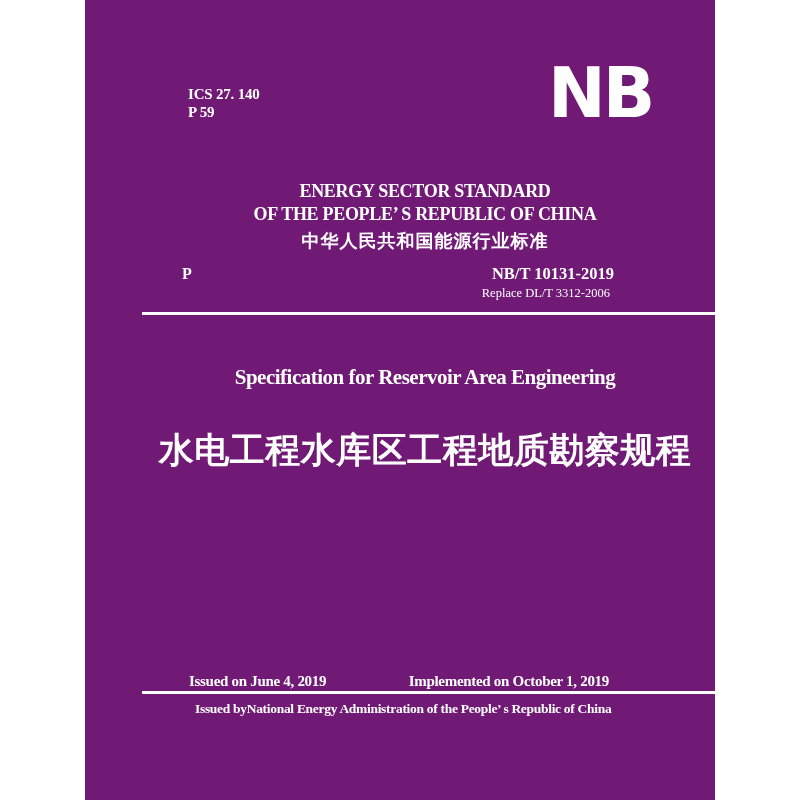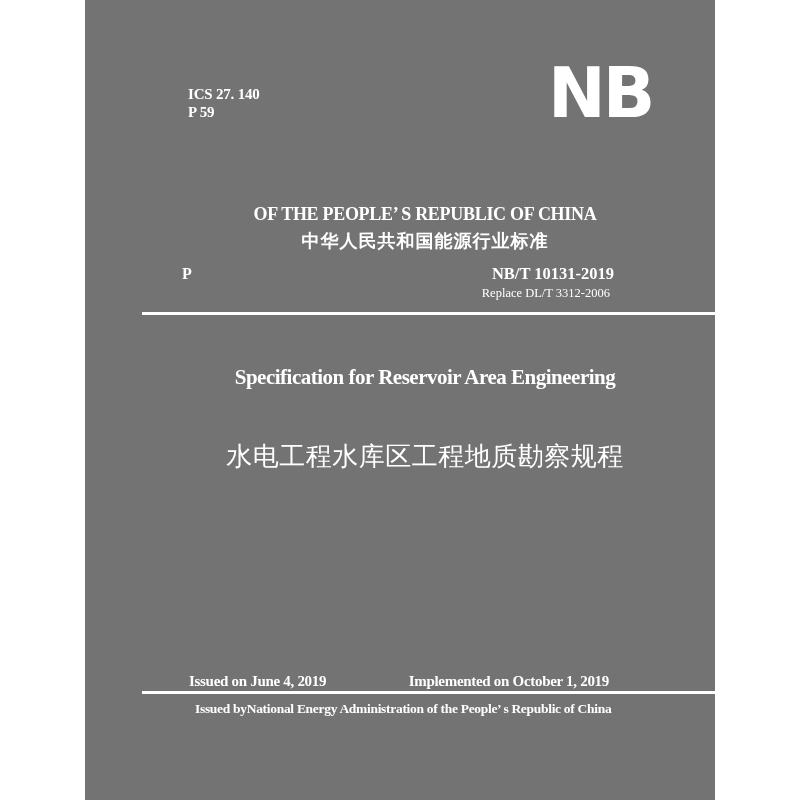--- a/index.html
+++ b/index.html
@@ -2,21 +2,21 @@
 <html><head>
 <meta charset="utf-8">
 <style>
   html,body{margin:0;padding:0;}
   body{
     width:800px;height:800px;background:#ffffff;position:relative;overflow:hidden;
     font-family:"Liberation Serif","DejaVu Serif",serif;
   }
   .cover{
     position:absolute;left:85px;top:0;width:630px;height:800px;
-    background:#737373;color:#ffffff;
+    background:#701a75;color:#ffffff;
   }
   .abs{position:absolute;white-space:nowrap;}
   .serif-b{font-family:"Liberation Serif","DejaVu Serif",serif;font-weight:bold;}
   .centered{left:25px;width:630px;text-align:center;}
   .ics{left:103px;font-size:15px;letter-spacing:-0.2px;}
   .ics-1{top:86px;}
   .ics-2{top:104px;}
   .nb-logo{
     left:463px;top:59px;
     font-family:"DejaVu Sans","Liberation Sans",sans-serif;
@@ -31,37 +31,38 @@
   }
   .p-label{left:97px;top:265px;font-size:16px;}
   .std-code{right:101px;top:264px;font-size:16.5px;}
   .replaces{right:105px;top:286px;font-size:12.5px;font-weight:normal;}
   .rule{position:absolute;left:57px;right:0;height:3px;background:#ffffff;}
   .rule-1{top:312px;}
   .rule-2{top:691px;}
   .title-en{font-size:21px;letter-spacing:-0.5px;}
   .title-en-1{top:365px;}
   .title-en-2{top:394px;}
-  .title-zh{top:427px;font-size:26px;letter-spacing:0.5px;font-weight:normal;margin-top:12px;}
+  .title-zh{top:427px;font-size:35px;letter-spacing:0.5px;font-weight:bold;}
   .dates{font-size:15px;letter-spacing:-0.3px;top:673px;}
   .issued-on{left:104px;}
   .implemented-on{right:106px;}
   .issued-by{left:110px;top:701px;font-size:13.5px;letter-spacing:-0.3px;}
   .issued-by-value{}
 </style>
 </head>
 <body>
 
 <div class="cover">
 
   <div class="abs serif-b ics ics-1">ICS 27. 140</div>
   <div class="abs serif-b ics ics-2">P 59</div>
 
   <div class="abs nb-logo">NB</div>
 
+  <div class="abs serif-b centered std-en std-en-1">ENERGY SECTOR STANDARD</div>
   <div class="abs serif-b centered std-en std-en-2">OF THE PEOPLE’ S REPUBLIC OF CHINA</div>
   <div class="abs centered std-zh">中华人民共和国能源行业标准</div>
 
   <div class="abs serif-b p-label">P</div>
   <div class="abs serif-b std-code">NB/T 10131-2019</div>
   <div class="abs serif-b replaces">Replace DL/T 3312-2006</div>
 
   <div class="rule rule-1"></div>
 
   <div class="abs serif-b centered title-en title-en-1">Specification for Reservoir Area Engineering</div>

